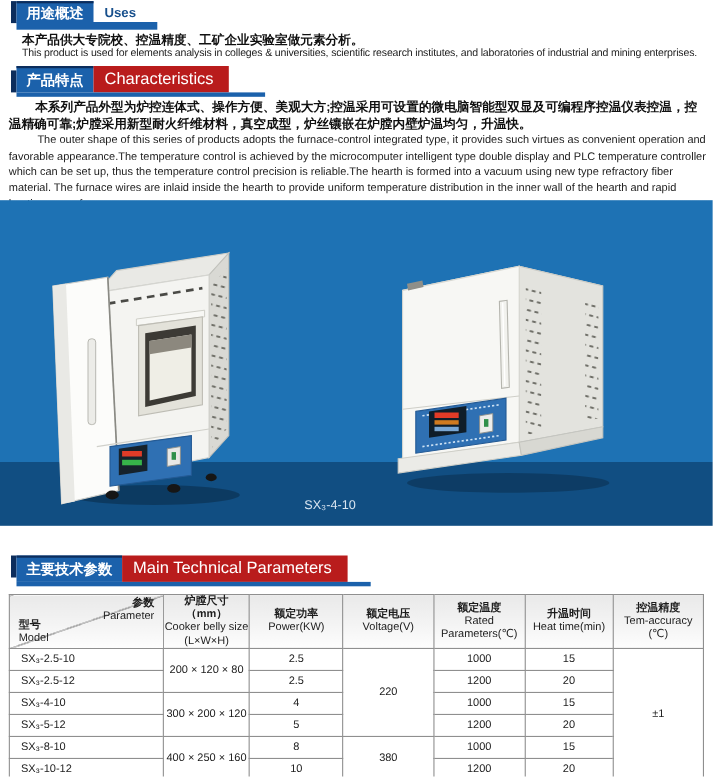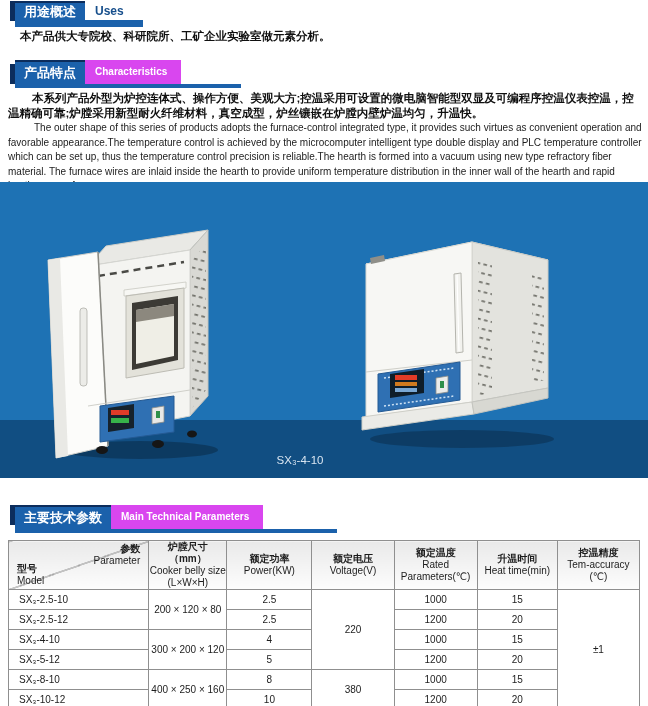--- a/index.html
+++ b/index.html
@@ -5,21 +5,21 @@
   html,body{margin:0;padding:0;}
   body{width:648px;height:706px;background:#ffffff;font-family:"Liberation Sans","DejaVu Sans",sans-serif;overflow:hidden;}
   .page{position:relative;width:648px;height:706px;background:#fff;}
 
   
   .sec-header{position:absolute;left:10px;display:flex;align-items:flex-start;}
   .accent{width:5px;height:20px;background:#0c2d5c;flex:0 0 auto;}
   .cn-box{height:20px;line-height:18px;border-top:2px solid #0c2d5c;box-sizing:border-box;
           padding:0 9px;background:#1b61ab;color:#fff;font-weight:700;font-size:13px;white-space:nowrap;}
   .en-plain{margin-left:10px;font-weight:700;font-size:12px;color:#174f8c;line-height:20px;white-space:nowrap;}
-  .en-onblue{height:24px;line-height:24px;background:#d946ef;color:#fff;font-weight:700;font-size:10px;
+  .en-onblue{height:24px;line-height:24px;background:#b91c1c;color:#fff;font-weight:400;font-size:15px;
              padding:0 14px 0 10px;white-space:nowrap;}
   .tall .cn-box{height:24px;line-height:22px;}
   .uses-hdr{top:1px;}
   .uses-hdr::after{content:"";position:absolute;left:5px;top:19px;width:128px;height:7px;background:#1b61ab;}
   .char-hdr{top:60px;align-items:flex-end;}
   .char-hdr::after{content:"";position:absolute;left:5px;top:24px;width:226px;height:4px;background:#1b61ab;}
   .params-hdr{top:505px;}
   .params-hdr::after{content:"";position:absolute;left:5px;top:24px;width:322px;height:4px;background:#1b61ab;}
 
   
@@ -57,21 +57,22 @@
 </head>
 <body>
 
 <div class="page">
 
   <div class="sec-header uses-hdr">
     <span class="accent"></span>
     <span class="cn-box">用途概述</span>
     <span class="en-plain">Uses</span>
   </div>
-  <p class="cn-body uses-cn">本产品供大专院校、科研院所、工矿企业实验室做元素分析。</p>
+  <p class="cn-body uses-cn">本产品供大专院校、控温精度、工矿企业实验室做元素分析。</p>
+  <p class="en-body uses-en">This product is used for elements analysis in colleges &amp; universities, scientific research institutes, and laboratories of industrial and mining enterprises.</p>
 
   <div class="sec-header char-hdr tall">
     <span class="accent"></span>
     <span class="cn-box">产品特点</span>
     <span class="en-onblue">Characteristics</span>
   </div>
   <p class="cn-body char-cn">本系列产品外型为炉控连体式、操作方便、美观大方;控温采用可设置的微电脑智能型双显及可编程序控温仪表控温，控温精确可靠;炉膛采用新型耐火纤维材料，真空成型，炉丝镶嵌在炉膛内壁炉温均匀，升温快。</p>
   <p class="en-body char-en">The outer shape of this series of products adopts the furnace-control integrated type, it provides such virtues as convenient operation and favorable appearance.The temperature control is achieved by the microcomputer intelligent type double display and PLC temperature controller which can be set up, thus the temperature control precision is reliable.The hearth is formed into a vacuum using new type refractory fiber material. The furnace wires are inlaid inside the hearth to provide uniform temperature distribution in the inner wall of the hearth and rapid heating up performance.</p>
 
   <div class="photo">

